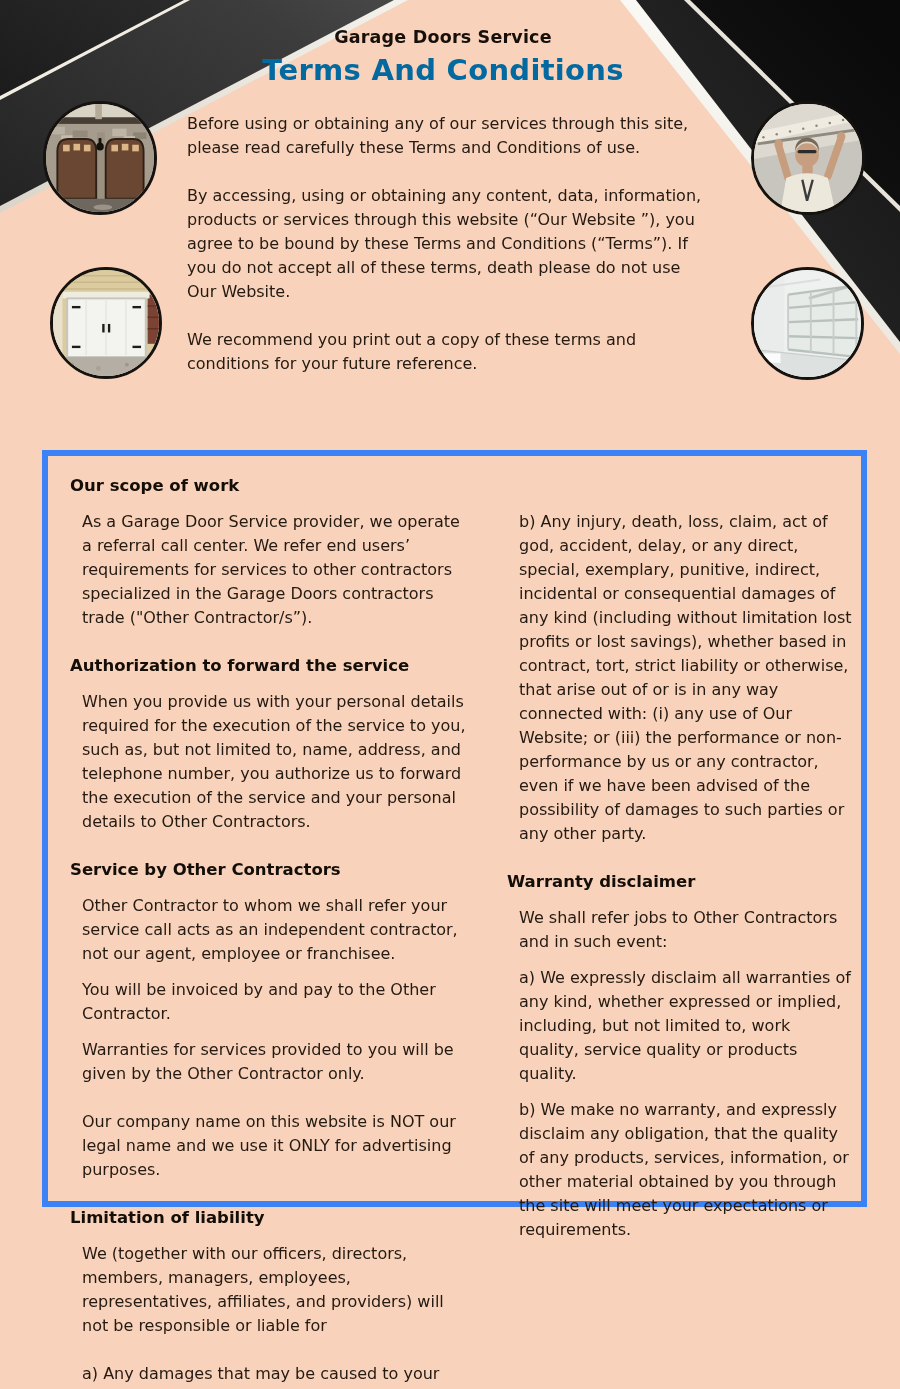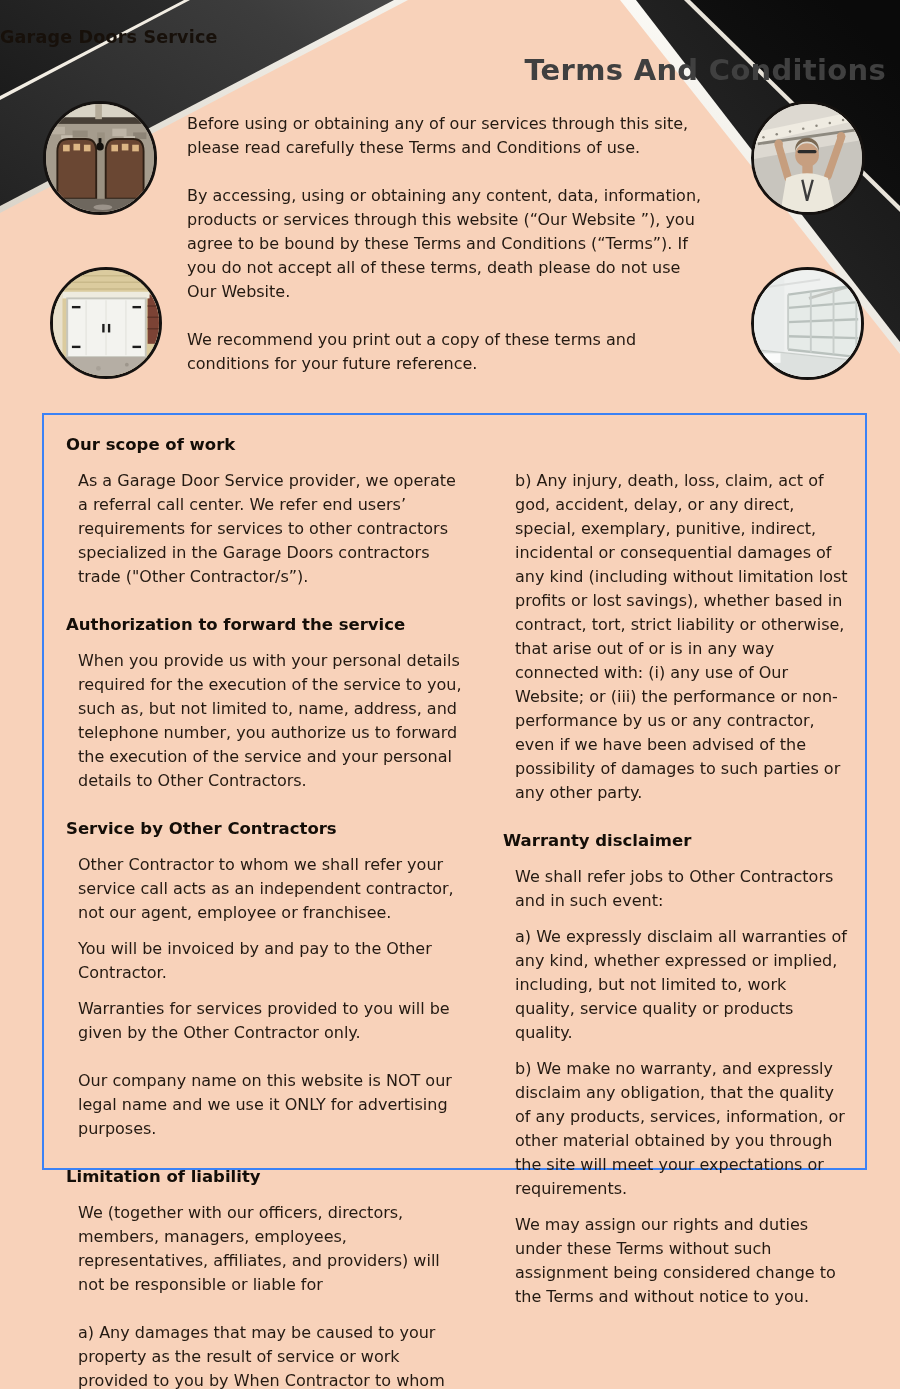--- a/index.html
+++ b/index.html
@@ -14,38 +14,38 @@
   .deco div{position:absolute;left:0;top:0;width:900px;height:400px;}
   .l-stripe {clip-path:polygon(0 0,408px 0,0 213px);background:linear-gradient(205deg,#fdfcf8 10%,#d9d3c8 80%);}
   .l-char   {clip-path:polygon(0 0,394px 0,0 206px);background:linear-gradient(215deg,#6e6e6e 0%,#3c3c3c 45%,#161616 100%);}
   .l-stripe2{clip-path:polygon(0 0,190px 0,0 100px);background:#f2ede3;}
   .l-char2  {clip-path:polygon(0 0,184px 0,0 96px);background:linear-gradient(215deg,#4c4c4c 0%,#0e0e0e 90%);}
   .r-stripe {clip-path:polygon(620px 0,900px 0,900px 354px);background:linear-gradient(25deg,#d9d3c8 20%,#fdfcf8 90%);}
   .r-char   {clip-path:polygon(636px 0,900px 0,900px 342px);background:linear-gradient(55deg,#5c5c5c 0%,#2e2e2e 55%,#141414 100%);}
   .r-stripe2{clip-path:polygon(684px 0,900px 0,900px 212px);background:#e9e4da;}
   .r-char2  {clip-path:polygon(690px 0,900px 0,900px 206px);background:linear-gradient(45deg,#343434 0%,#0a0a0a 95%);}
   
-  .kicker{position:absolute;top:27px;left:0;width:886px;
+  .kicker{position:absolute;top:27px;left:0;width:886px;text-align:center;
     font-size:17.5px;font-weight:bold;letter-spacing:.2px;color:#17100a;}
-  .title{position:absolute;top:53px;left:0;width:886px;text-align:right;
-    font-size:29px;font-weight:bold;letter-spacing:.3px;color:#404040;}
+  .title{position:absolute;top:53px;left:0;width:886px;text-align:center;
+    font-size:29px;font-weight:bold;letter-spacing:.3px;color:#0369a1;}
   
   .intro{position:absolute;left:187px;top:112px;width:522px;font-size:16px;line-height:24px;}
   .intro p{margin:0 0 24px 0;}
   
   .circle{position:absolute;border-radius:50%;border:3px solid #151210;overflow:hidden;
     box-sizing:border-box;background:#b9b1a4;}
   .circle svg{display:block;width:100%;height:100%;}
   #c1{left:43px;top:101px;width:114px;height:114px;}
   #c2{left:50px;top:267px;width:112px;height:112px;}
   #c3{left:751px;top:101px;width:114px;height:114px;}
   #c4{left:751px;top:267px;width:113px;height:113px;}
   
-  .terms-box{position:absolute;left:42px;top:413px;width:825px;height:757px;
-    border:2px solid #3b82f6;box-sizing:border-box;}
+  .terms-box{position:absolute;left:42px;top:450px;width:825px;height:757px;
+    border:6px solid #3b82f6;box-sizing:border-box;}
   .col{position:absolute;font-size:16px;line-height:24px;}
   .col-left{left:22px;top:18px;width:412px;}
   .col-right{left:459px;top:42px;width:360px;}
   .col h3{font-size:16.5px;font-weight:bold;margin:24px 0 0 0;line-height:24px;color:#140e08;}
   .col h3:first-child{margin-top:0;}
   .col p{margin:12px;}
   .col p.gap{margin-top:24px;}
 </style>
 </head>
 <body>
@@ -202,17 +202,16 @@
     </div>
 
     <div class="col col-right">
       <p>b) Any injury, death, loss, claim, act of god, accident, delay, or any direct, special, exemplary, punitive, indirect, incidental or consequential damages of any kind (including without limitation lost profits or lost savings), whether based in contract, tort, strict liability or otherwise, that arise out of or is in any way connected with: (i) any use of Our Website; or (iii) the performance or non-performance by us or any contractor, even if we have been advised of the possibility of damages to such parties or any other party.</p>
 
       <h3>Warranty disclaimer</h3>
       <p>We shall refer jobs to Other Contractors and in such event:</p>
       <p>a) We expressly disclaim all warranties of any kind, whether expressed or implied, including, but not limited to, work quality, service quality or products quality.</p>
       <p>b) We make no warranty, and expressly disclaim any obligation, that the quality of any products, services, information, or other material obtained by you through the site will meet your expectations or requirements.</p>
 
-      <p>We may assign our rights and duties under these Terms without such assignment being considered change to the Terms and without notice to you.</p>
     </div>
 
   </div>
 </div>
 
 </body></html>

